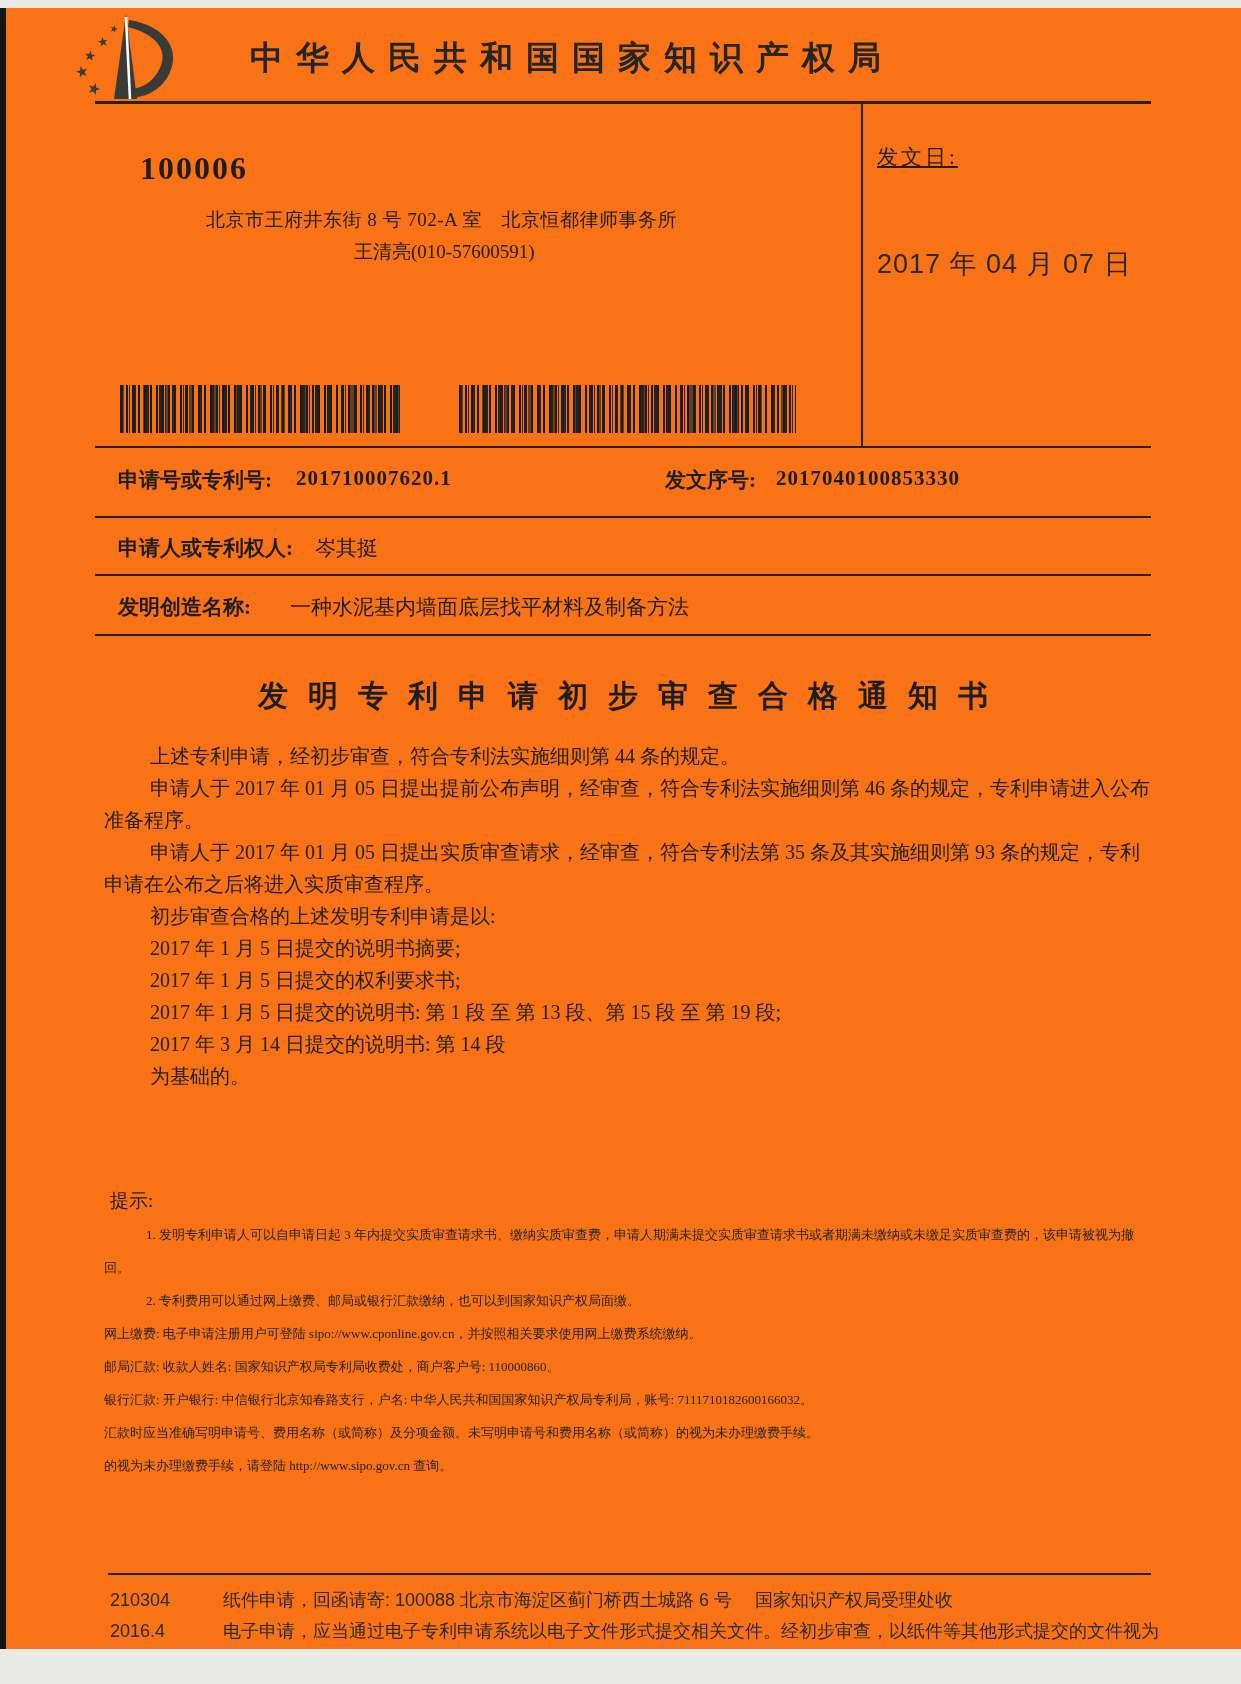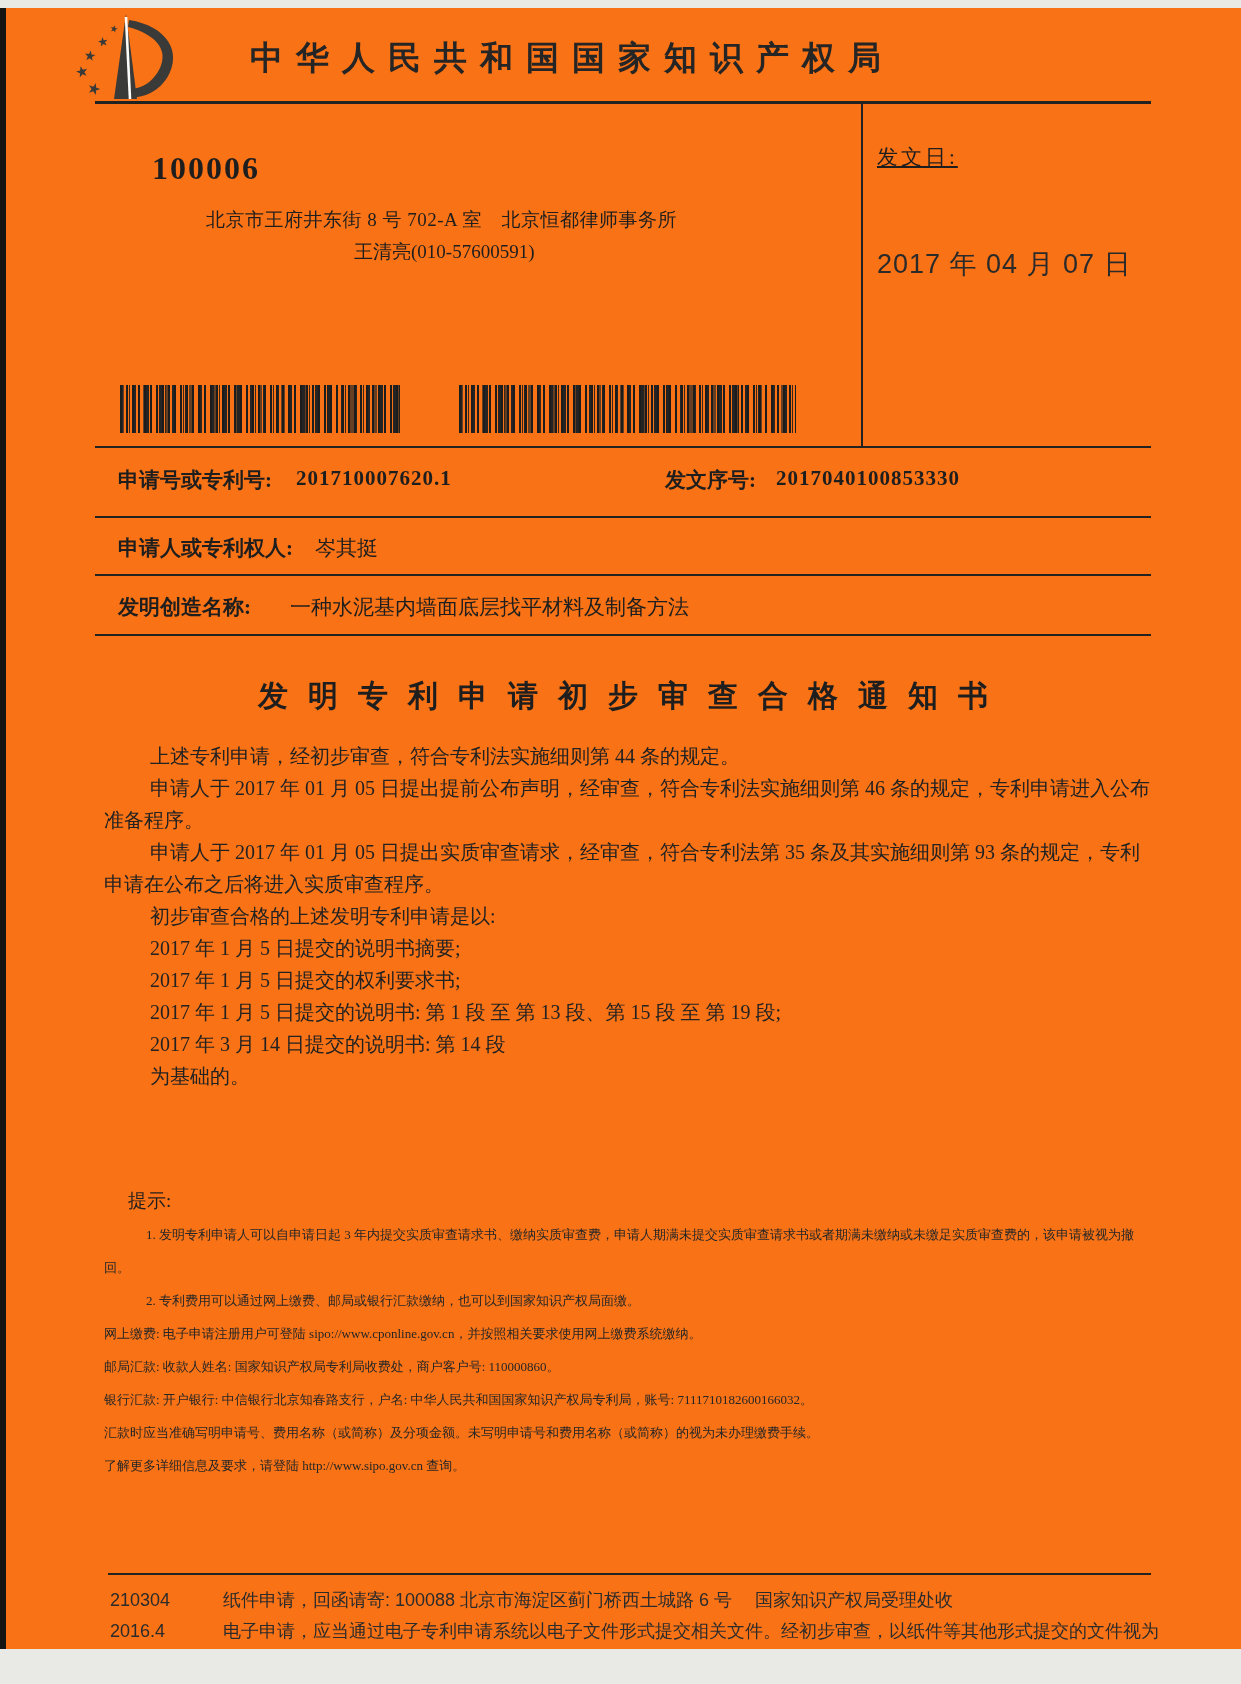--- a/index.html
+++ b/index.html
@@ -16,21 +16,21 @@
   .logo{left:66px;top:4px;width:128px;height:108px;}
   .agency{
     left:250px;top:28px;font-family:"Liberation Sans","DejaVu Sans",sans-serif;
     font-weight:700;font-size:33px;letter-spacing:13px;color:#252525;white-space:nowrap;
   }
   .rule{background:#222220;height:2px;}
   .rule-header{left:95px;top:93px;width:1056px;height:3px;}
   .vline-datebox{left:861px;top:95px;width:2px;height:344px;background:#222220;}
 
   
-  .postal{left:152px;top:142px;font-size:32px;font-weight:700;letter-spacing:2px;}
+  .postal{left:140px;top:142px;font-size:32px;font-weight:700;letter-spacing:2px;}
   .addr{left:206px;top:199px;font-size:19px;letter-spacing:.5px;white-space:nowrap;}
   .contact{left:354px;top:231px;font-size:19px;}
 
   
   .date-label{left:877px;top:135px;font-size:21px;letter-spacing:3px;text-decoration:underline;}
   .date-value{
     left:877px;top:238px;font-size:27px;letter-spacing:1px;white-space:nowrap;
     font-family:Liberation Sans, sans-serif;color:#2a2a2a;
   }
 
@@ -67,21 +67,21 @@
     left:95px;top:668px;width:1056px;text-align:center;
     font-size:30px;font-weight:700;letter-spacing:20px;text-indent:20px;white-space:nowrap;
   }
 
   
   .body-text{left:104px;top:732px;width:1046px;font-size:20px;line-height:32px;color:#222;}
   .body-text p{margin:0;}
   .body-text p.ind{text-indent:46px;}
 
   
-  .notes-label{left:128px;top:1180px;font-size:19px;font-weight:400;}
+  .notes-label{left:110px;top:1180px;font-size:19px;font-weight:400;}
   .notes{left:104px;top:1210px;width:1052px;font-size:13px;line-height:33px;color:#262626;}
   .notes p{margin:0;}
   .notes p.ind{text-indent:42px;}
 
   
   .rule-footer{left:108px;top:1565px;width:1043px;}
   .footer-codes{left:110px;top:1577px;font-family:"Liberation Sans","DejaVu Sans",sans-serif;
     font-size:18px;line-height:31px;color:#2b2b2b;}
   .footer-notes{left:223px;top:1577px;width:945px;
     font-family:"Liberation Sans","DejaVu Sans",sans-serif;
@@ -155,21 +155,21 @@
   </div>
 
   <div class="abs notes-label">提示:</div>
   <div class="abs notes">
     <p class="ind">1. 发明专利申请人可以自申请日起 3 年内提交实质审查请求书、缴纳实质审查费，申请人期满未提交实质审查请求书或者期满未缴纳或未缴足实质审查费的，该申请被视为撤回。</p>
     <p class="ind">2.  专利费用可以通过网上缴费、邮局或银行汇款缴纳，也可以到国家知识产权局面缴。</p>
     <p>网上缴费: 电子申请注册用户可登陆 sipo://www.cponline.gov.cn，并按照相关要求使用网上缴费系统缴纳。</p>
     <p>邮局汇款: 收款人姓名: 国家知识产权局专利局收费处，商户客户号: 110000860。</p>
     <p>银行汇款: 开户银行: 中信银行北京知春路支行，户名: 中华人民共和国国家知识产权局专利局，账号:  7111710182600166032。</p>
     <p>汇款时应当准确写明申请号、费用名称（或简称）及分项金额。未写明申请号和费用名称（或简称）的视为未办理缴费手续。</p>
-    <p>了解更多详细信息及要求，请登陆 http://www.sipo.gov.cn 查询。</p>
+    <p>的视为未办理缴费手续，请登陆 http://www.sipo.gov.cn 查询。</p>
   </div>
 
   <div class="abs rule rule-footer"></div>
   <div class="abs footer-codes">
     <div>210304</div>
     <div>2016.4</div>
   </div>
   <div class="abs footer-notes">
     <p>纸件申请，回函请寄: 100088  北京市海淀区蓟门桥西土城路 6 号　 国家知识产权局受理处收</p>
     <p>电子申请，应当通过电子专利申请系统以电子文件形式提交相关文件。经初步审查，以纸件等其他形式提交的文件视为未提交。</p>

